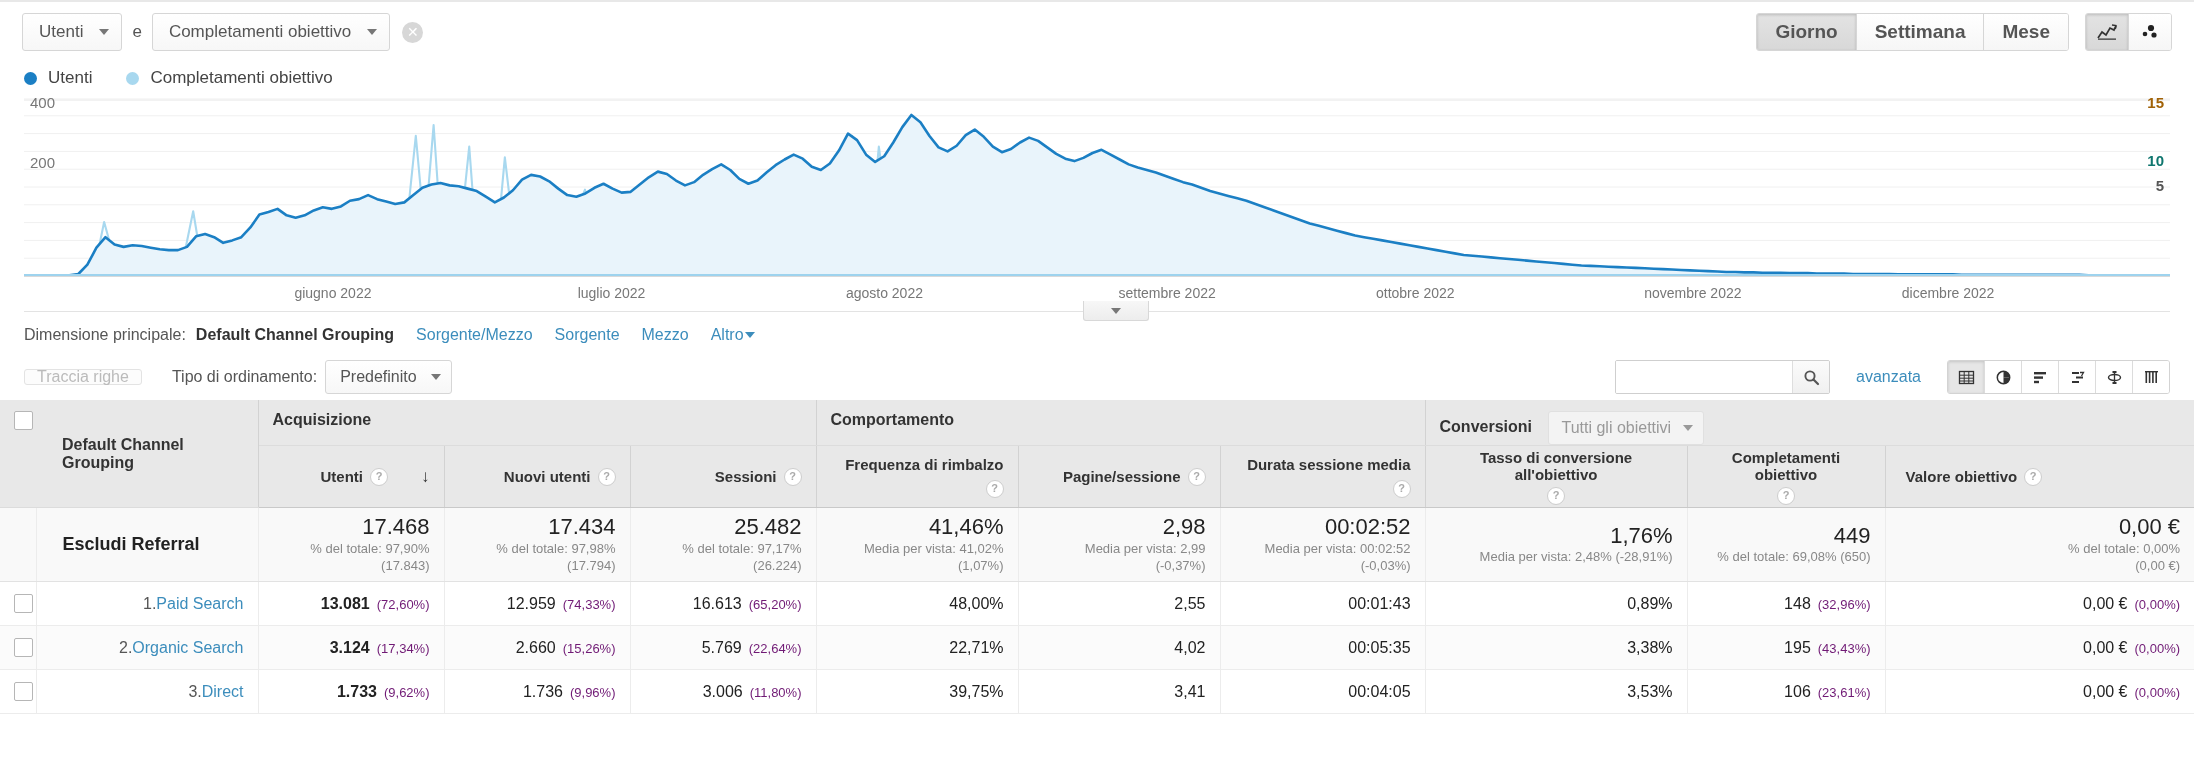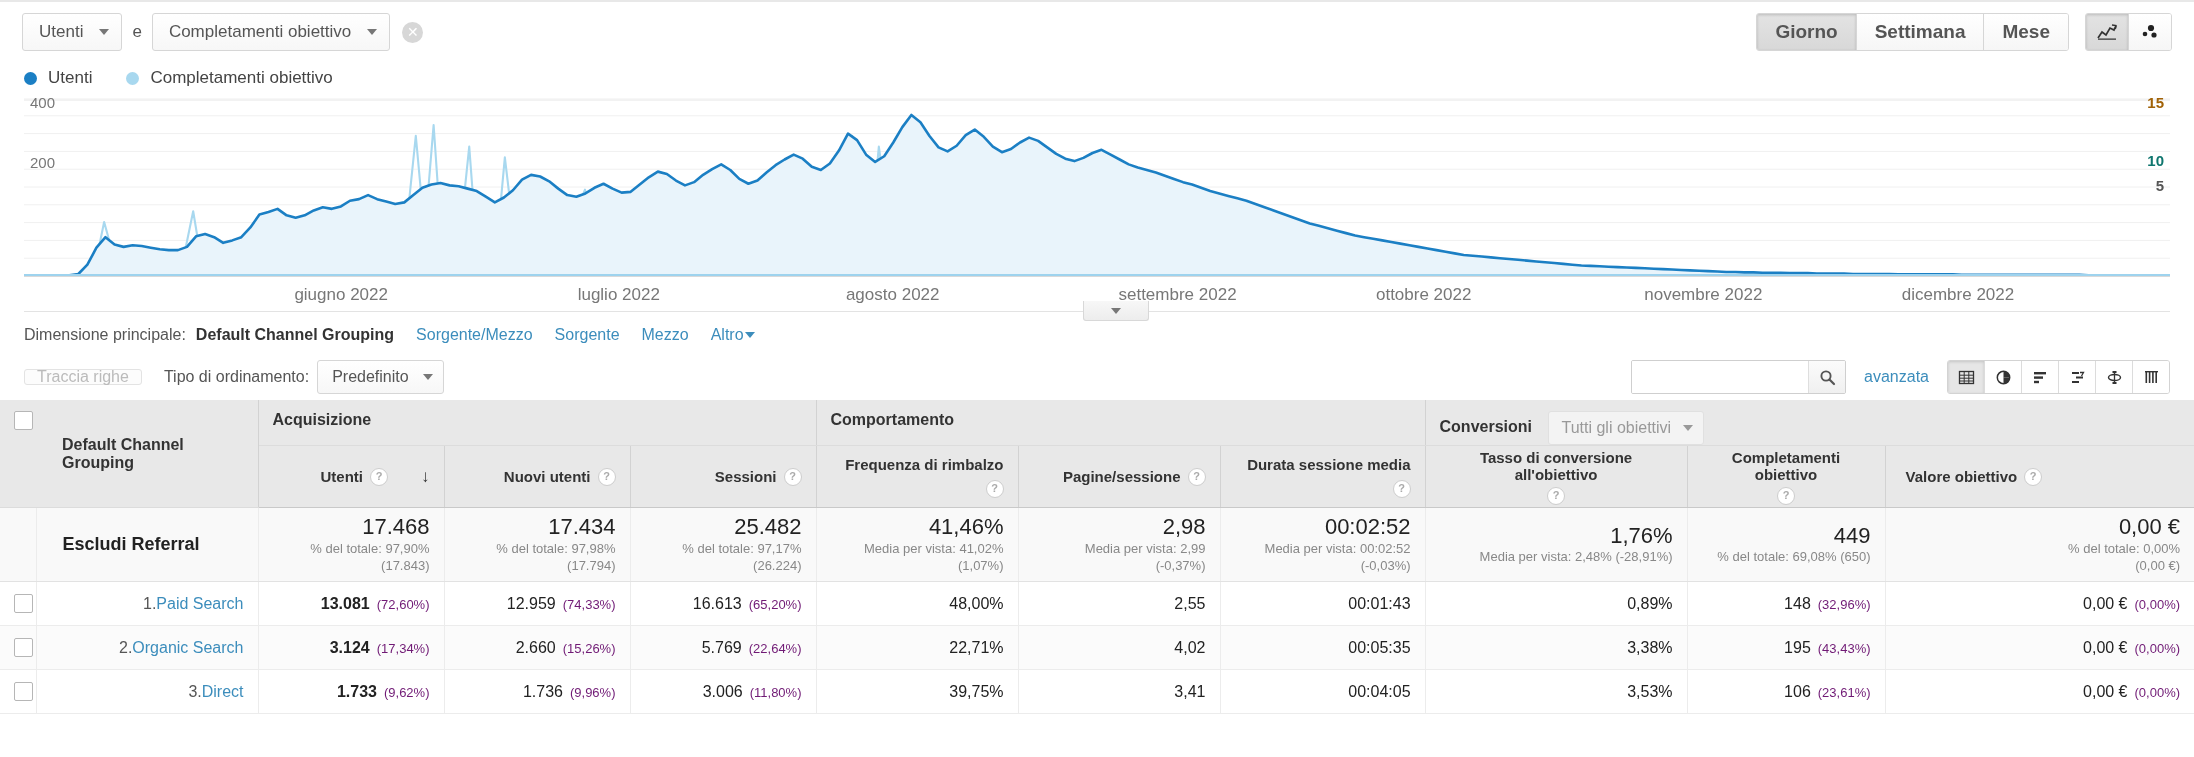--- a/index.html
+++ b/index.html
@@ -128,21 +128,21 @@
   .chart-x-axis {
     position: relative;
     margin: 0 24px;
     height: 34px;
     border-top: 1px solid #d9d9d9;
     border-bottom: 1px solid #e3e3e3;
   }
   .xtick {
     position: absolute;
     top: 8px;
-    font-size: 17px;
+    font-size: 14px;
     color: #777;
     white-space: nowrap;
   }
   .chart-collapse {
     position: absolute;
     left: 1083px;
     top: 301px;
     width: 64px; height: 19px;
     background: linear-gradient(#f7f7f7, #ededed);
     border: 1px solid #d8d8d8;
@@ -225,26 +225,26 @@
     margin-left: 8px;
     white-space: nowrap;
   }
   .tb-btn .caret {
     margin-left: 14px;
     width: 0; height: 0;
     border-left: 5px solid transparent;
     border-right: 5px solid transparent;
     border-top: 6px solid #777;
   }
-  .tb-text { margin-left: 22px; font-size: 16px; color: #555; white-space: nowrap; }
+  .tb-text { margin-left: 30px; font-size: 16px; color: #555; white-space: nowrap; }
   .toolbar-right {
     margin-left: auto;
     display: flex;
     align-items: center;
-    gap: 0;
+    gap: 8px;
   }
   .search-box {
     display: flex;
     height: 32px;
     border: 1px solid #cfcfcf;
     border-radius: 2px;
     overflow: hidden;
     background: #fff;
   }
   .search-box input {

